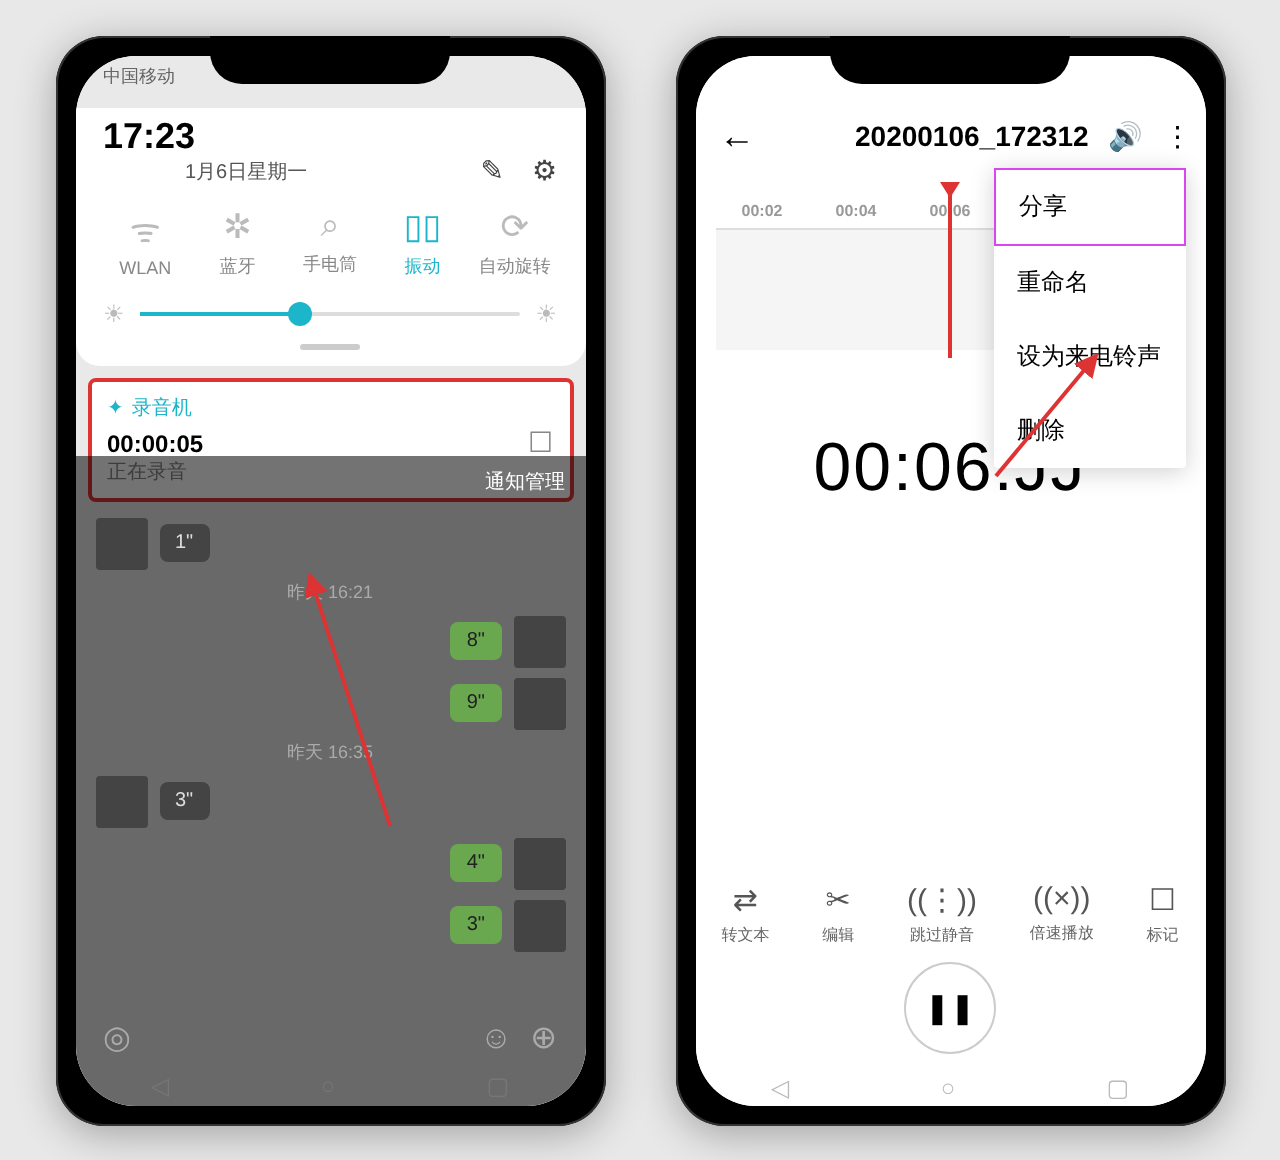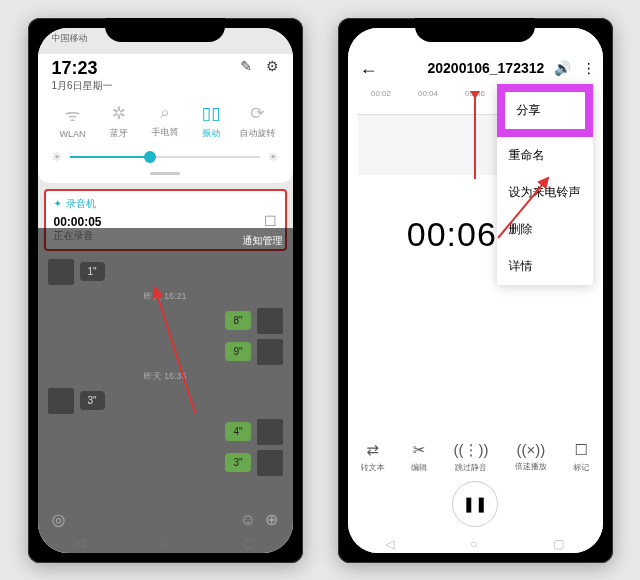--- a/index.html
+++ b/index.html
@@ -9,21 +9,21 @@
     font-family: -apple-system, "PingFang SC", sans-serif;
     display: flex;
     align-items: center;
     justify-content: space-around;
     padding: 10px;
   }
   .phone {
     width: 275px;
     height: 545px;
     background: #000;
-    border-radius: 12px;
+    border-radius: 24px;
     padding: 10px;
     position: relative;
     box-shadow: 0 4px 20px rgba(0,0,0,0.3), inset 0 0 0 1px #333;
   }
   .screen {
     width: 100%; height: 100%;
     border-radius: 30px;
     overflow: hidden;
     position: relative;
     background: #fff;
@@ -38,23 +38,23 @@
     z-index: 100;
   }
   
   .p1-bg { background:#e9e9e9; width:100%; height:100%; position:relative; }
   .status-bar {
     padding: 4px 14px 0; font-size: 9px; color:#666; height:26px;
   }
   .panel {
     background:#fff; border-radius:0 0 12px 12px; padding:4px 12px 8px;
   }
-  .panel-head { display:flex; justify-content:space-between; align-items:flex-start; padding:0 2px 4px;gap:44px;}
+  .panel-head { display:flex; justify-content:space-between; align-items:flex-end; padding:0 2px 4px;gap:44px;}
   .time-block .t { font-size:18px; font-weight:600; }
-  .time-block .d { font-size:10px; color:#555; }
+  .time-block .d { font-size:10px; color:#555;margin-left:41px; }
   .head-icons { display:flex; gap:14px; font-size:14px; color:#444;}
   .toggles { display:flex; justify-content:space-between; padding:6px 0; font-size:9px; color:#888; text-align:center;}
   .tog { flex:1; }
   .tog .icn { font-size:17px; color:#bbb; display:block; margin-bottom:3px;}
   .tog.on .icn, .tog.on .lbl { color:#1cb5c9; }
   .slider-row { display:flex; align-items:center; gap:8px; padding:4px 2px 6px;}
   .sun { font-size:12px; color:#bbb;}
   .slider { flex:1; height:2px; background:#ddd; position:relative; border-radius:2px;}
   .slider .fill{ position:absolute; left:0; top:0; height:100%; width:42%; background:#1cb5c9;}
   .slider .thumb{ position:absolute; left:42%; top:50%; transform:translate(-50%,-50%); width:12px;height:12px;border-radius:50%;background:#1cb5c9;}
@@ -78,28 +78,28 @@
   .input-bar{ position:absolute; bottom:20px; left:0; right:0; display:flex; justify-content:space-between; padding:4px 14px; color:#aaa; font-size:16px;}
   .nav-bar1{ position:absolute; bottom:0; left:0; right:0; display:flex; justify-content:space-around; padding:3px 0; font-size:12px; color:#777; }
   .arrow1{ position:absolute; top:255px; left:112px; z-index:50; pointer-events:none;}
   
   .p2-bg{ background:#fff; width:100%; height:100%; position:relative;}
   .p2-head{ display:flex; align-items:center; padding:30px 12px 6px; gap:10px;}
   .p2-head .back{ font-size:18px; font-weight:bold;}
   .p2-head .title{ flex:1; font-size:14px; font-weight:600;margin-left:40px;}
   .p2-head .spk,.p2-head .more{ font-size:14px;}
   .ruler{ position:relative; height:26px; margin:4px 10px 0; border-bottom:1px solid #ddd;}
-  .tick{ position:absolute; top:0; font-size:8px; color:#999; transform:translateX(-50%);}
+  .tick{ position:absolute; top:12px; font-size:8px; color:#999; transform:translateX(-50%);font-weight:bold;}
   .wave{ height:60px; background:#f5f5f5; margin:0 10px; position:relative;}
   .playhead{ position:absolute; left:50%; top:-24px; bottom:-4px; transform:translateX(-50%);}
   .playhead::before{content:""; position:absolute; top:0; left:-5px; width:0;height:0; border-left:5px solid transparent; border-right:5px solid transparent; border-top:8px solid #d33;}
   .playhead::after{content:""; position:absolute; top:6px; bottom:0; left:-1px; width:2px; background:#d33;}
   .menu{ position:absolute; right:10px; top:56px; width:96px; background:#fff; box-shadow:0 2px 12px rgba(0,0,0,.18); border-radius:2px; z-index:20;}
   .menu .mi{ padding:10px 12px; font-size:12px; }
-  .menu .mi.hl{ border:8px solid #d946ef;}
+  .menu .mi.hl{ border:1px solid #d946ef;}
   .timer{ text-align:center; margin-top:40px;}
   .timer .big{ font-size:34px; font-weight:400; letter-spacing:1px;}
   .timer .sm{ font-size:10px; color:#888; margin-top:2px;}
   .actions{ position:absolute; bottom:80px; left:0; right:0; display:flex; justify-content:space-around; font-size:8px; color:#666; text-align:center;}
   .actions .ac .aic{ font-size:15px; color:#555; display:block; margin-bottom:3px;}
   .playbtn{ position:absolute; bottom:26px; left:50%; transform:translateX(-50%); width:46px;height:46px; border-radius:50%; border:1px solid #ccc; display:flex; align-items:center; justify-content:center; font-size:15px; background:#fff;}
   .nav2{ position:absolute; bottom:2px; left:0; right:0; display:flex; justify-content:space-around; color:#bbb; font-size:12px;}
   .arrow2{ position:absolute; top:145px; left:145px; z-index:50; pointer-events:none;}
 </style>
 </head>
@@ -221,21 +221,20 @@
       </div>
       <div class="wave">
         <div class="playhead"></div>
       </div>
 
       <div class="menu">
         <div class="mi hl">分享</div>
         <div class="mi">重命名</div>
         <div class="mi">设为来电铃声</div>
         <div class="mi">删除</div>
-        <div class="mi">详情</div>
       </div>
 
       <div class="timer">
         <div class="big">00:06.JJ</div>
       </div>
 
       <div class="actions">
         <div class="ac"><span class="aic">⇄</span><span>转文本</span></div>
         <div class="ac"><span class="aic">✂</span><span>编辑</span></div>
         <div class="ac"><span class="aic">((⋮))</span><span>跳过静音</span></div>

